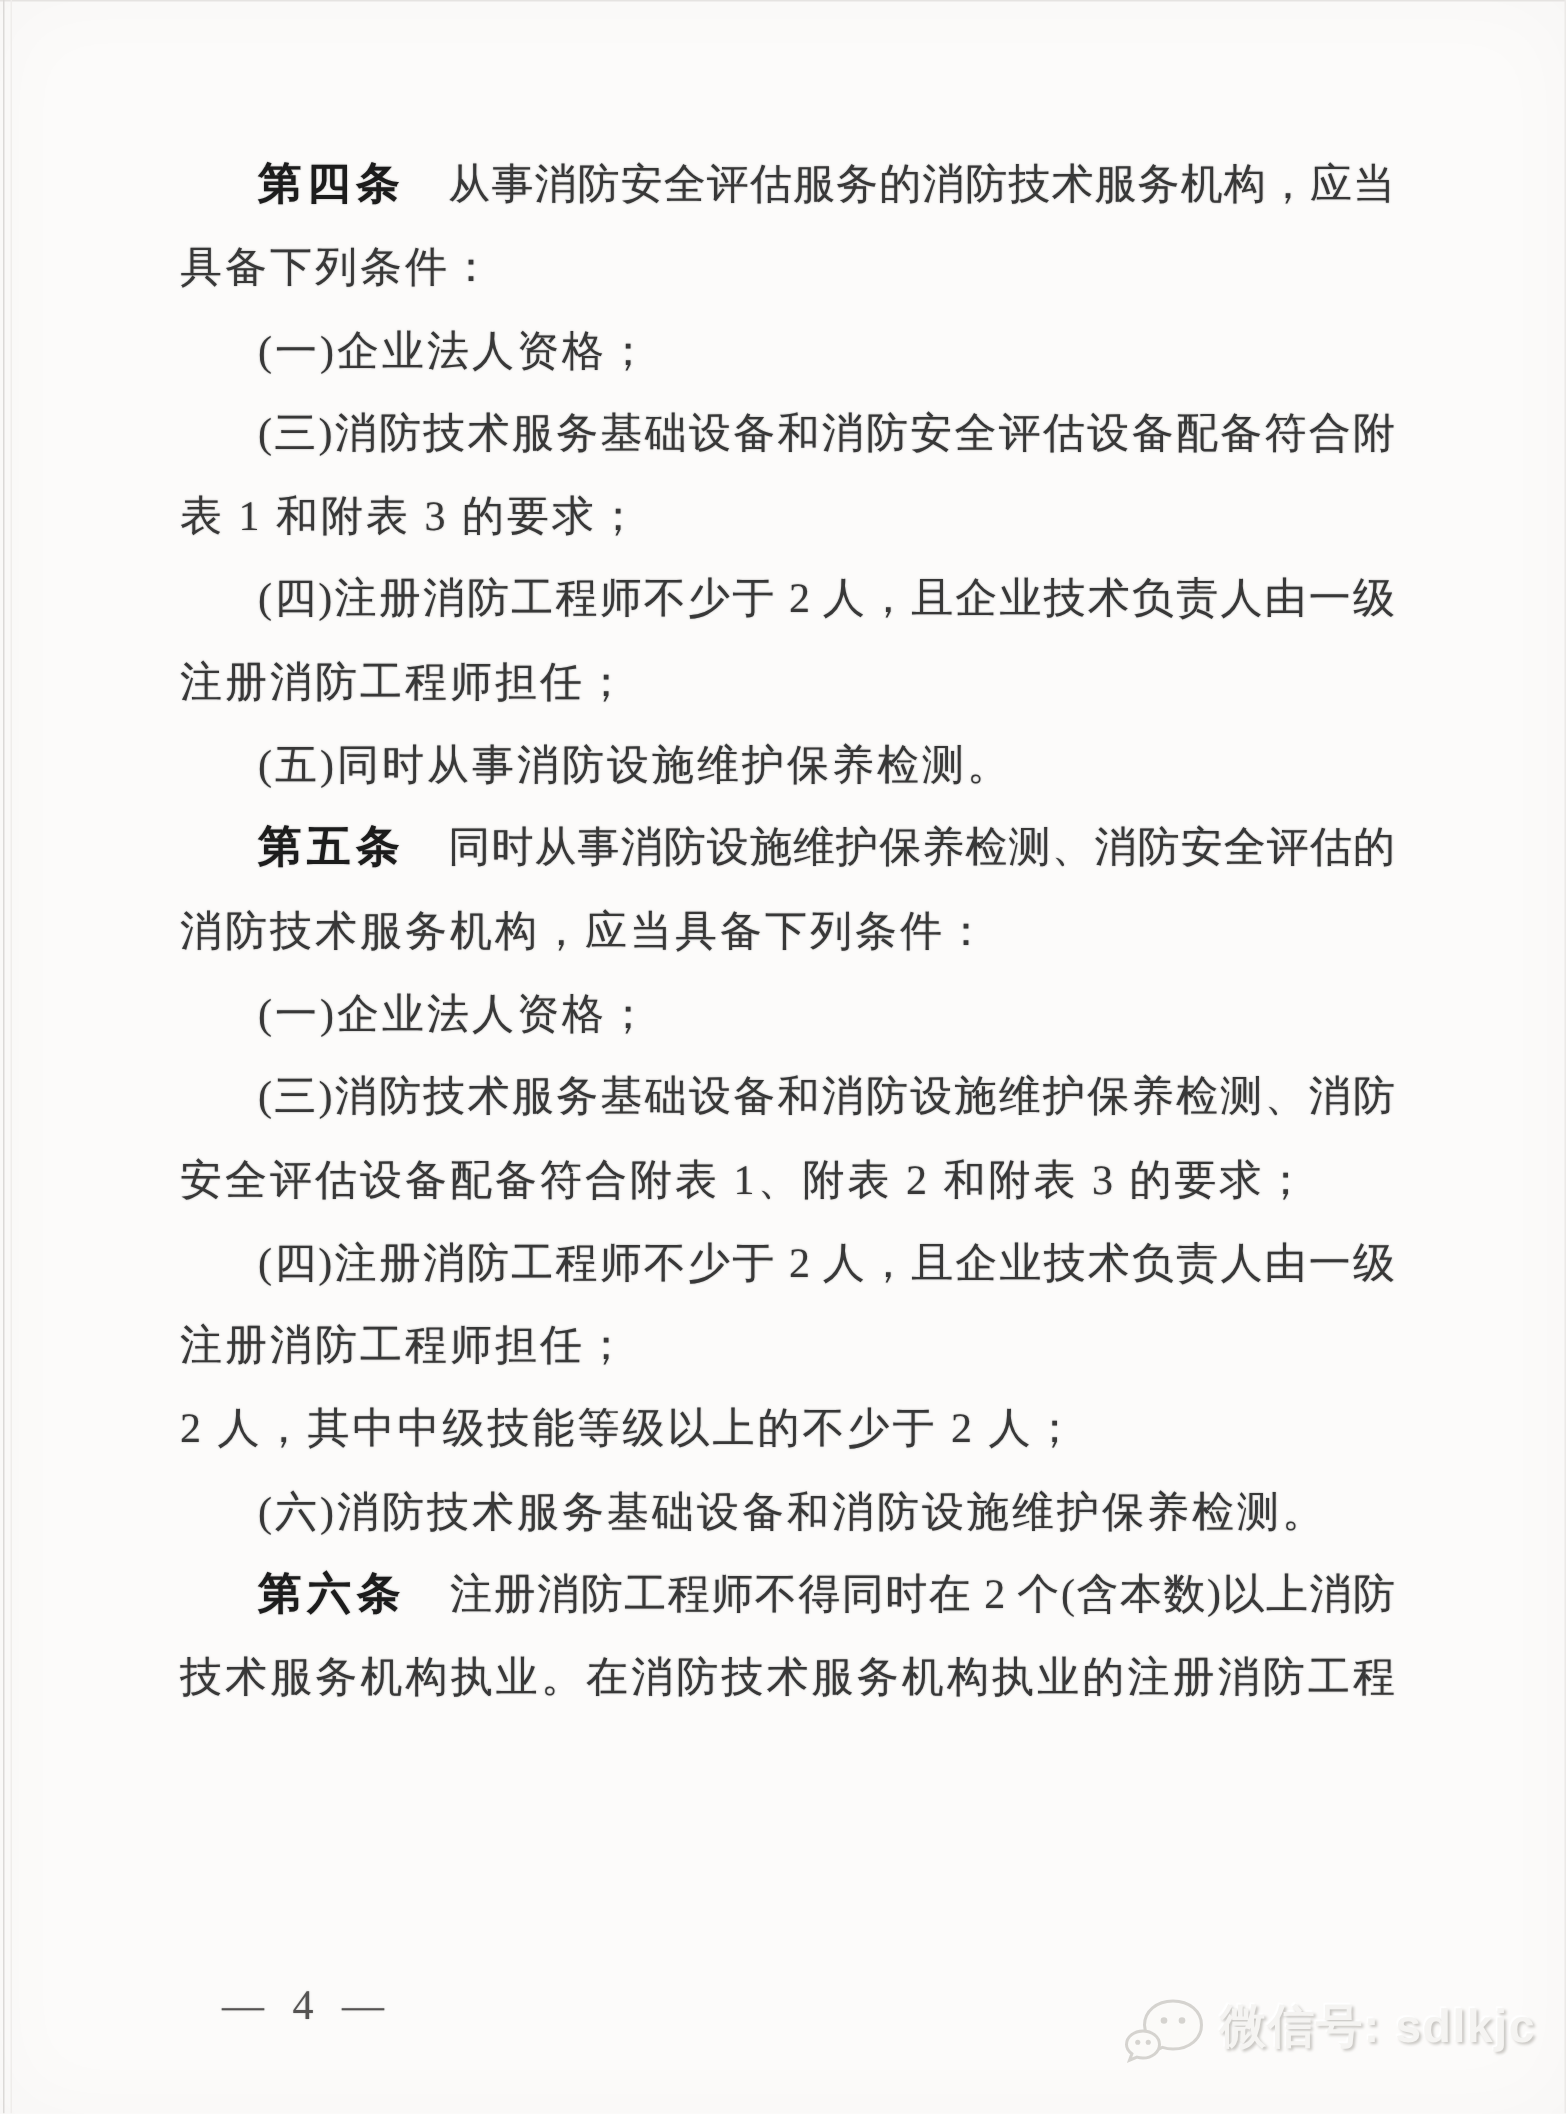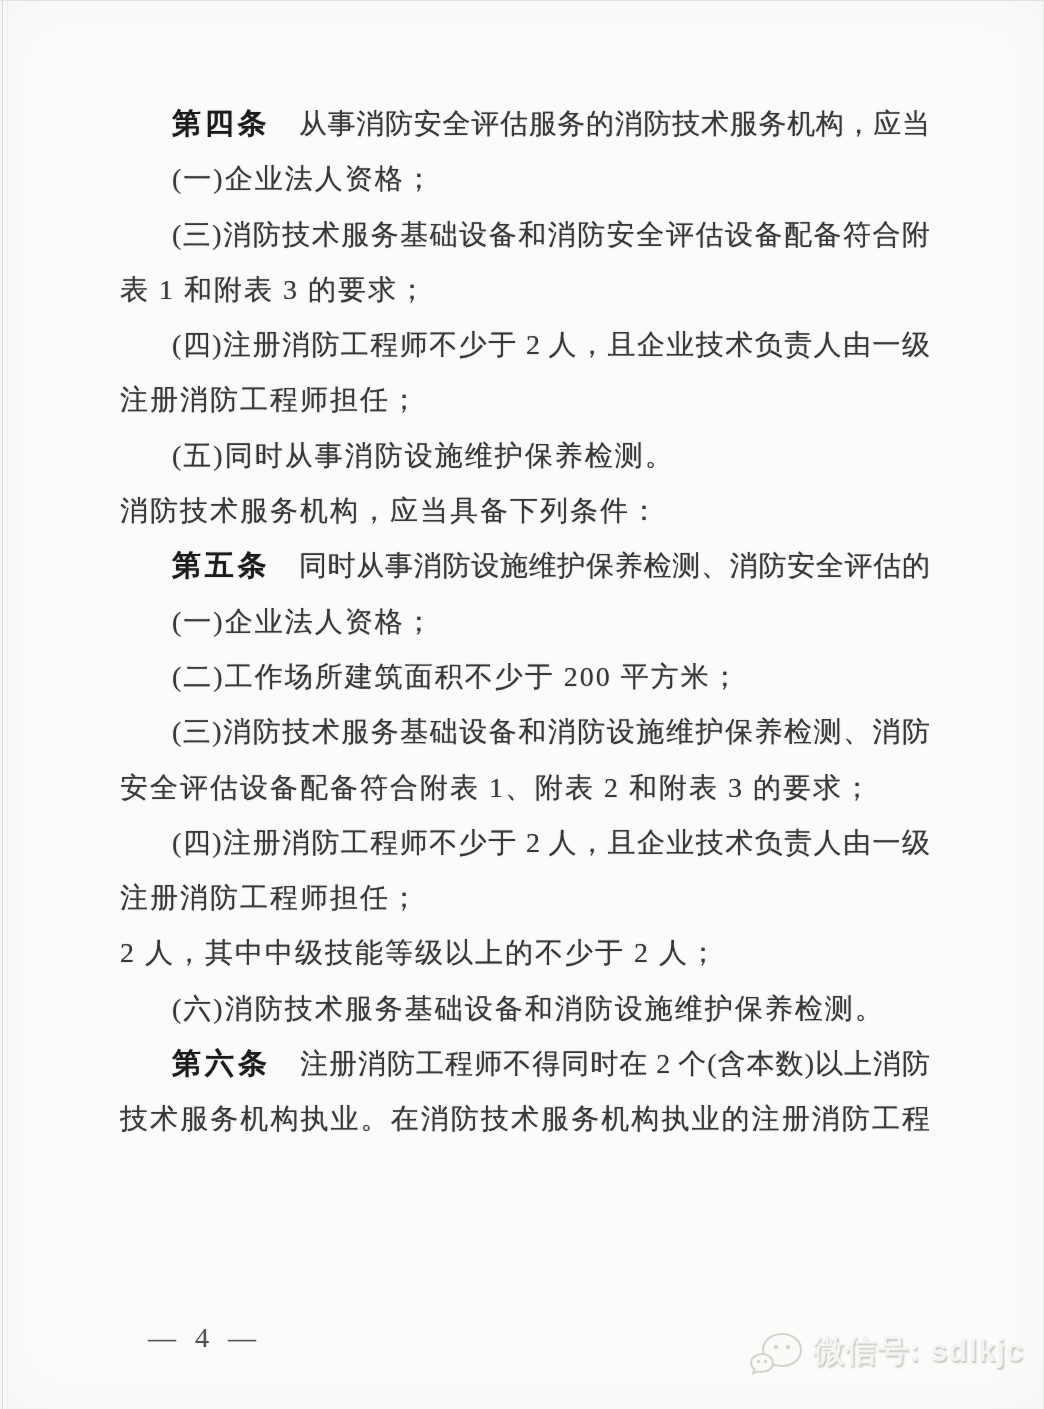--- a/index.html
+++ b/index.html
@@ -84,30 +84,30 @@
 <body>
 
 <div class="page">
   <div class="edge-top"></div>
   <div class="edge-left-outer"></div>
   <div class="edge-left-inner"></div>
   <div class="edge-right"></div>
 
   <div class="content">
     <div class="ln ind fill"><span class="head">第四条</span><span class="body">　从事消防安全评估服务的消防技术服务机构，应当</span></div>
+    <div class="ln"><span class="head"></span><span class="body">具备下列条件：</span></div>
     <div class="ln ind"><span class="head"></span><span class="body">(一)企业法人资格；</span></div>
     <div class="ln ind fill"><span class="head"></span><span class="body">(三)消防技术服务基础设备和消防安全评估设备配备符合附</span></div>
     <div class="ln"><span class="head"></span><span class="body">表 1 和附表 3 的要求；</span></div>
     <div class="ln ind fill"><span class="head"></span><span class="body">(四)注册消防工程师不少于 2 人，且企业技术负责人由一级</span></div>
     <div class="ln"><span class="head"></span><span class="body">注册消防工程师担任；</span></div>
     <div class="ln ind"><span class="head"></span><span class="body">(五)同时从事消防设施维护保养检测。</span></div>
+    <div class="ln ind fill"><span class="head">第五条</span><span class="body">　同时从事消防设施维护保养检测、消防安全评估的</span></div>
     <div class="ln"><span class="head"></span><span class="body">消防技术服务机构，应当具备下列条件：</span></div>
-    <div class="ln ind fill"><span class="head">第五条</span><span class="body">　同时从事消防设施维护保养检测、消防安全评估的</span></div>
     <div class="ln ind"><span class="head"></span><span class="body">(一)企业法人资格；</span></div>
-    <div class="ln ind"><span class="head"></span><span class="body">(二)工作场所建筑面积不少于 200 平方米；</span></div>
     <div class="ln ind fill"><span class="head"></span><span class="body">(三)消防技术服务基础设备和消防设施维护保养检测、消防</span></div>
     <div class="ln"><span class="head"></span><span class="body">安全评估设备配备符合附表 1、附表 2 和附表 3 的要求；</span></div>
     <div class="ln ind fill"><span class="head"></span><span class="body">(四)注册消防工程师不少于 2 人，且企业技术负责人由一级</span></div>
     <div class="ln"><span class="head"></span><span class="body">注册消防工程师担任；</span></div>
     <div class="ln"><span class="head"></span><span class="body">2 人，其中中级技能等级以上的不少于 2 人；</span></div>
     <div class="ln ind"><span class="head"></span><span class="body">(六)消防技术服务基础设备和消防设施维护保养检测。</span></div>
     <div class="ln ind fill"><span class="head">第六条</span><span class="body">　注册消防工程师不得同时在 2 个(含本数)以上消防</span></div>
     <div class="ln fill"><span class="head"></span><span class="body">技术服务机构执业。在消防技术服务机构执业的注册消防工程</span></div>
   </div>
 

